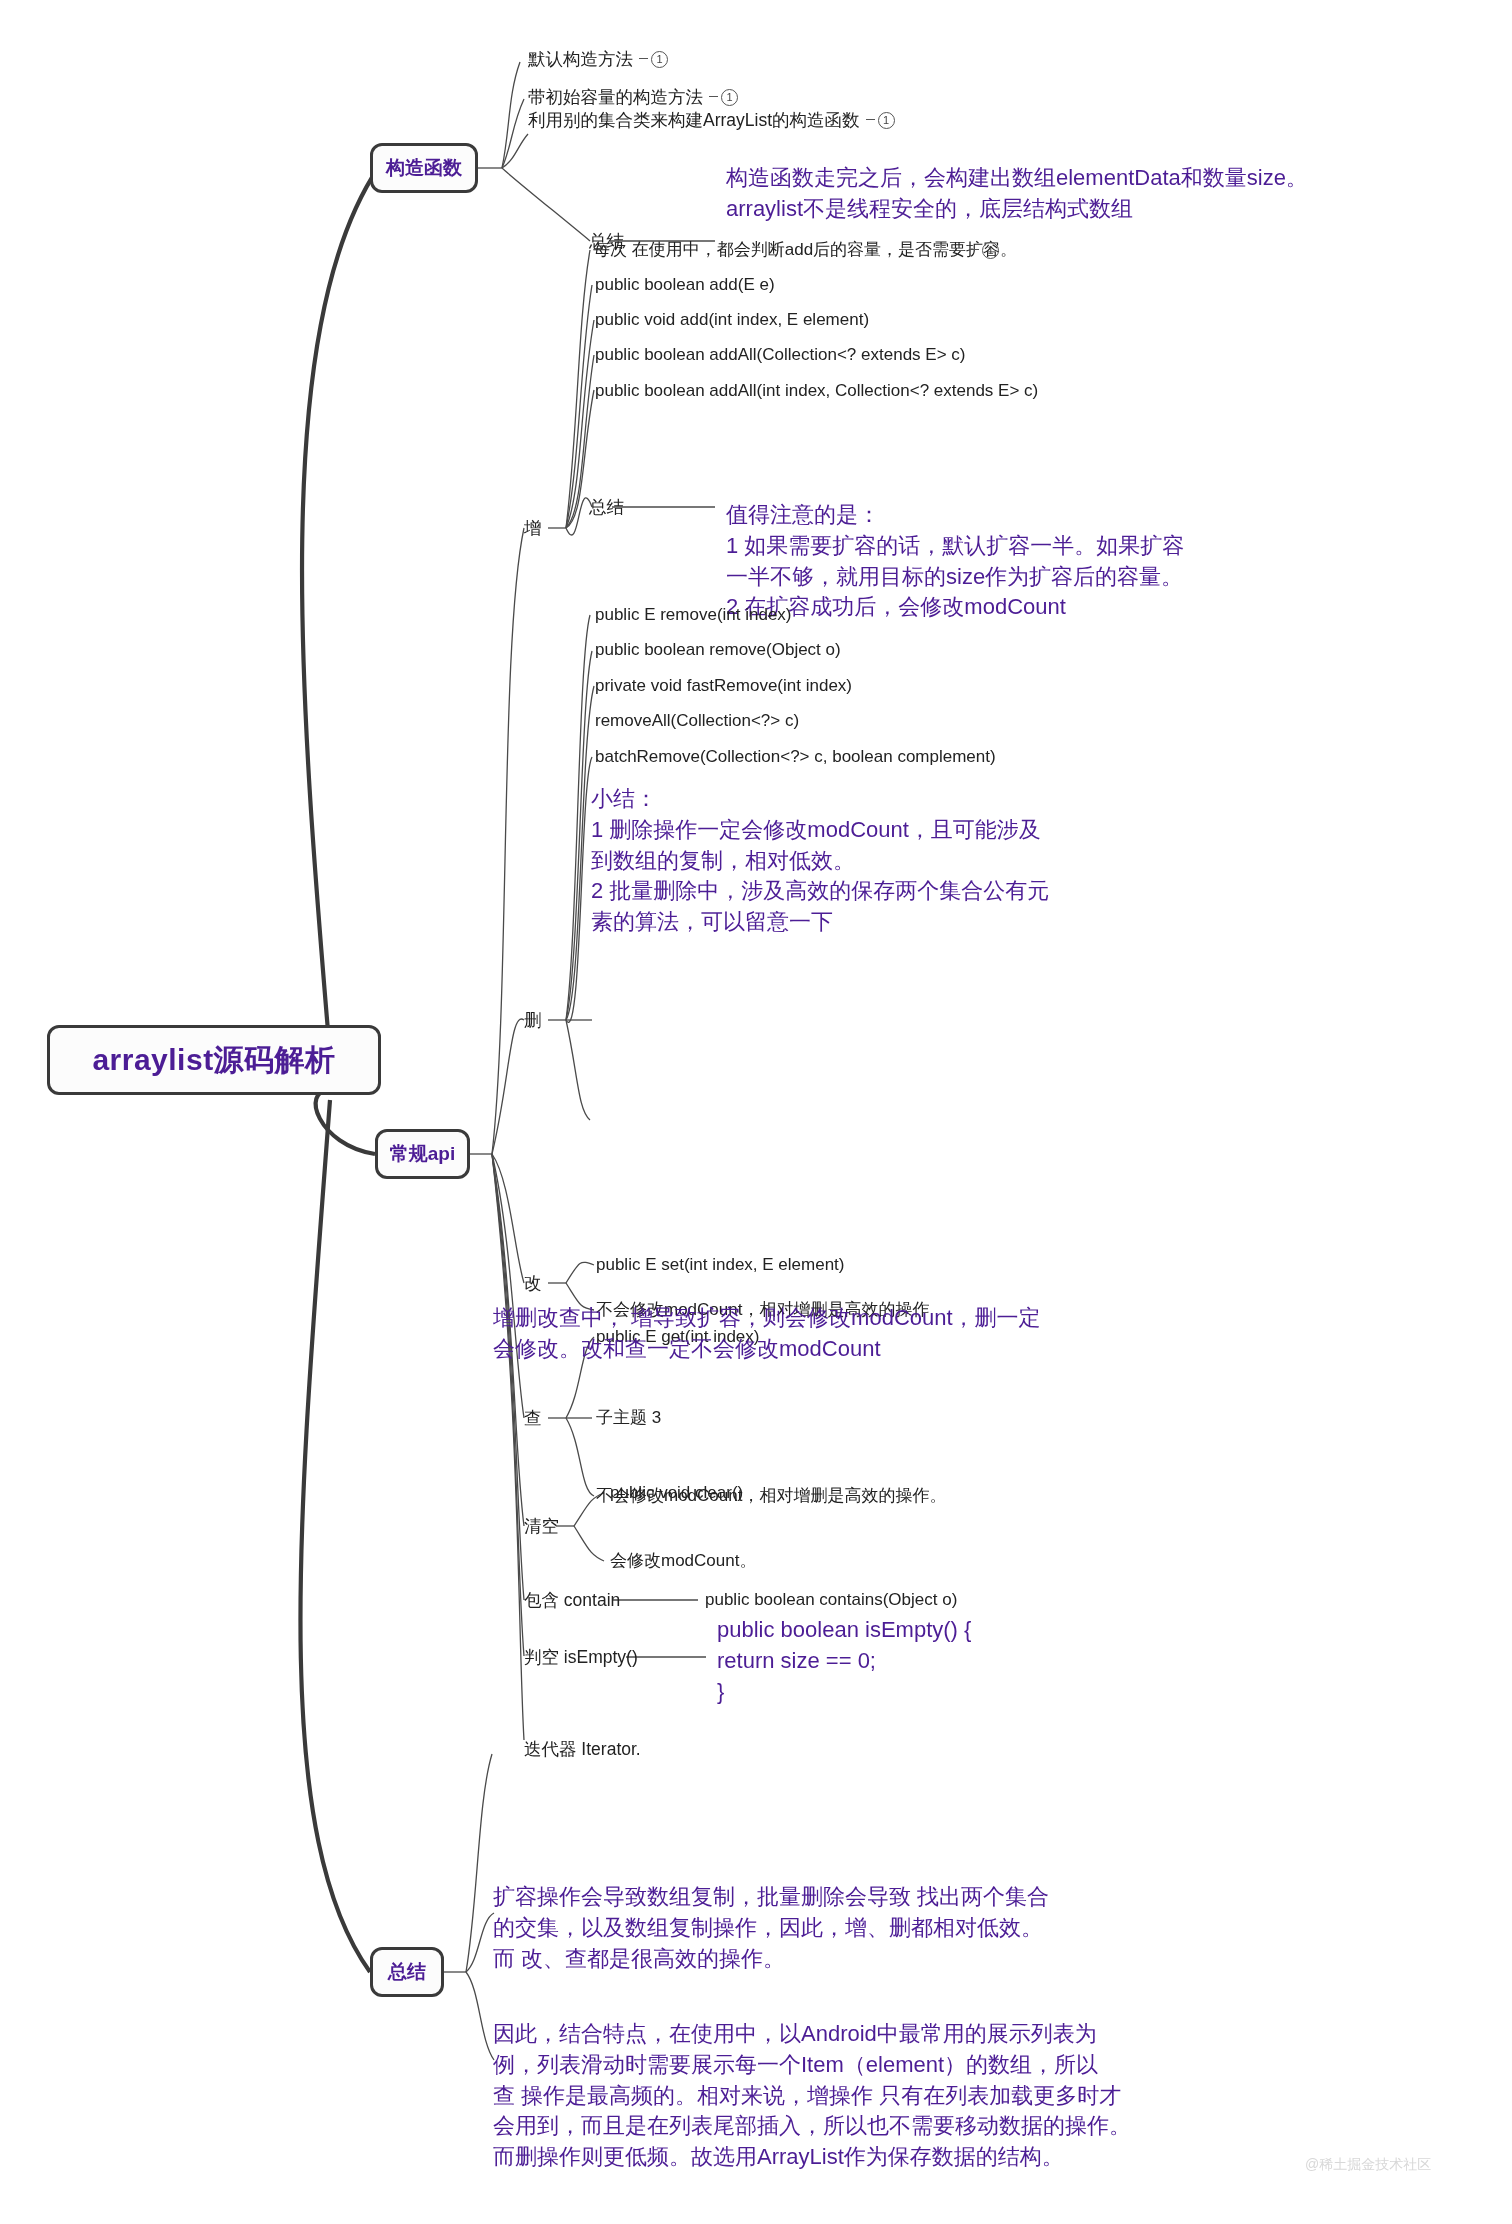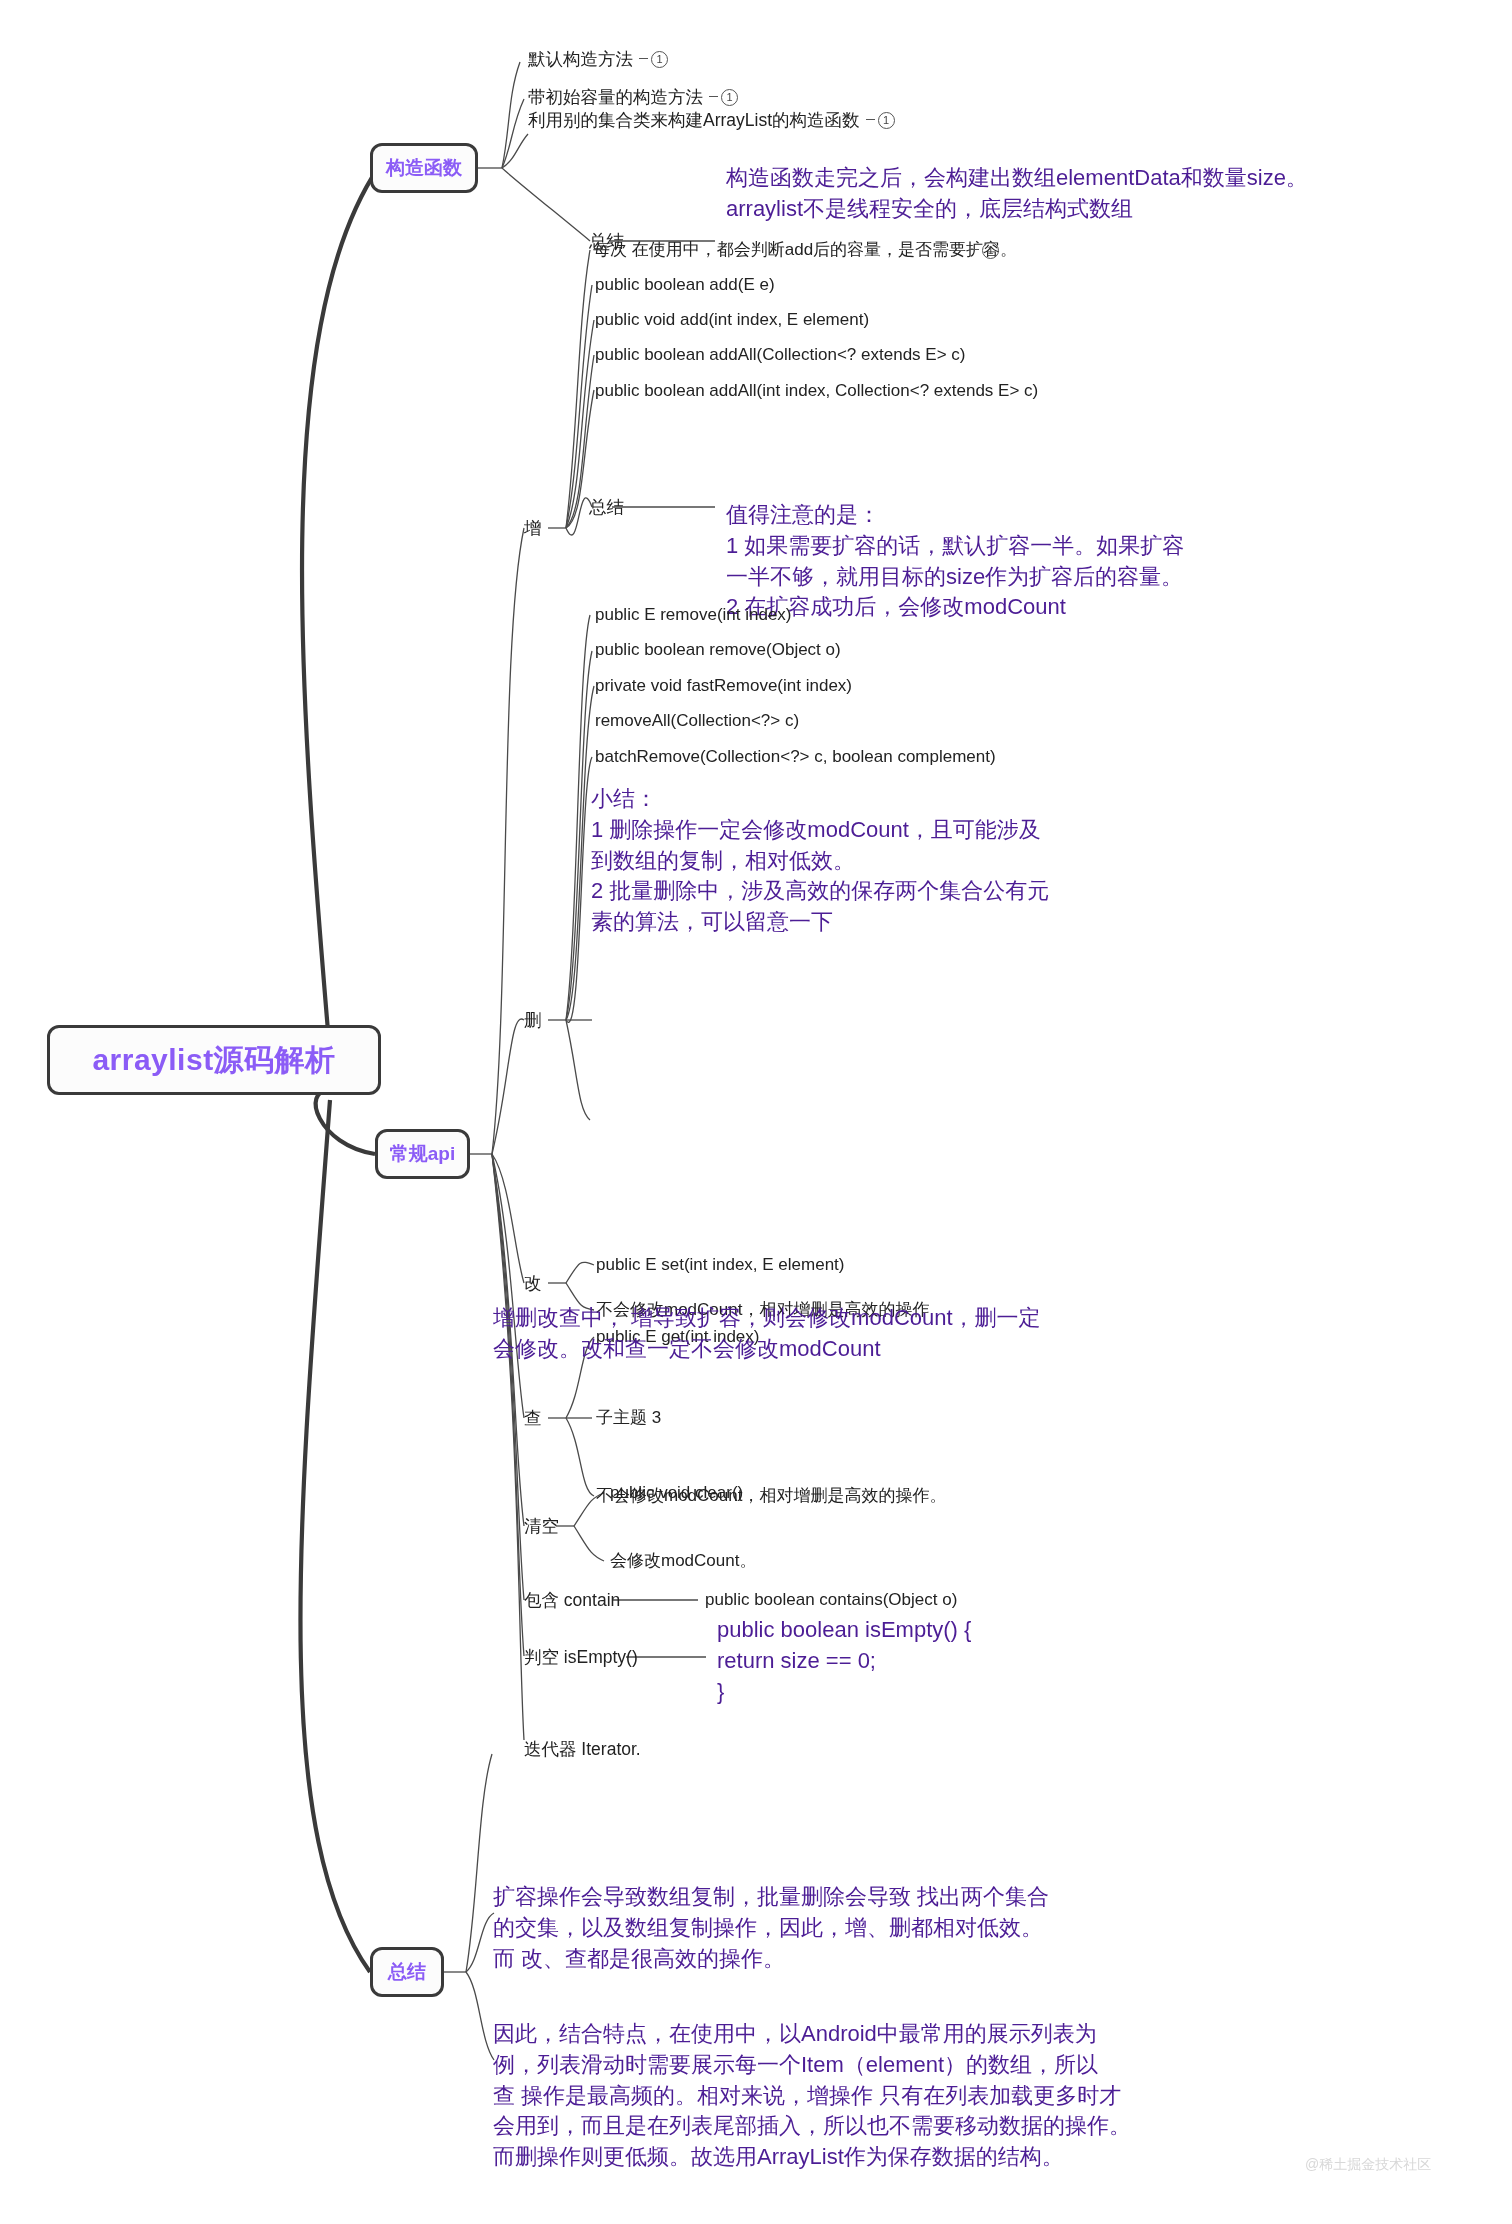--- a/index.html
+++ b/index.html
@@ -34,21 +34,21 @@
 
   
   .node-box {
     position: absolute;
     border: 3px solid #3a3a3a;
     border-radius: 12px;
     background: #fcfcfc;
     display: flex;
     align-items: center;
     justify-content: center;
-    color: #8b5cf6;
+    color: #4c1d95;
     font-weight: bold;
     white-space: nowrap;
   }
   .root-node {
     font-size: 30px;
     letter-spacing: 0.5px;
   }
   .branch-node {
     font-size: 19px;
   }

